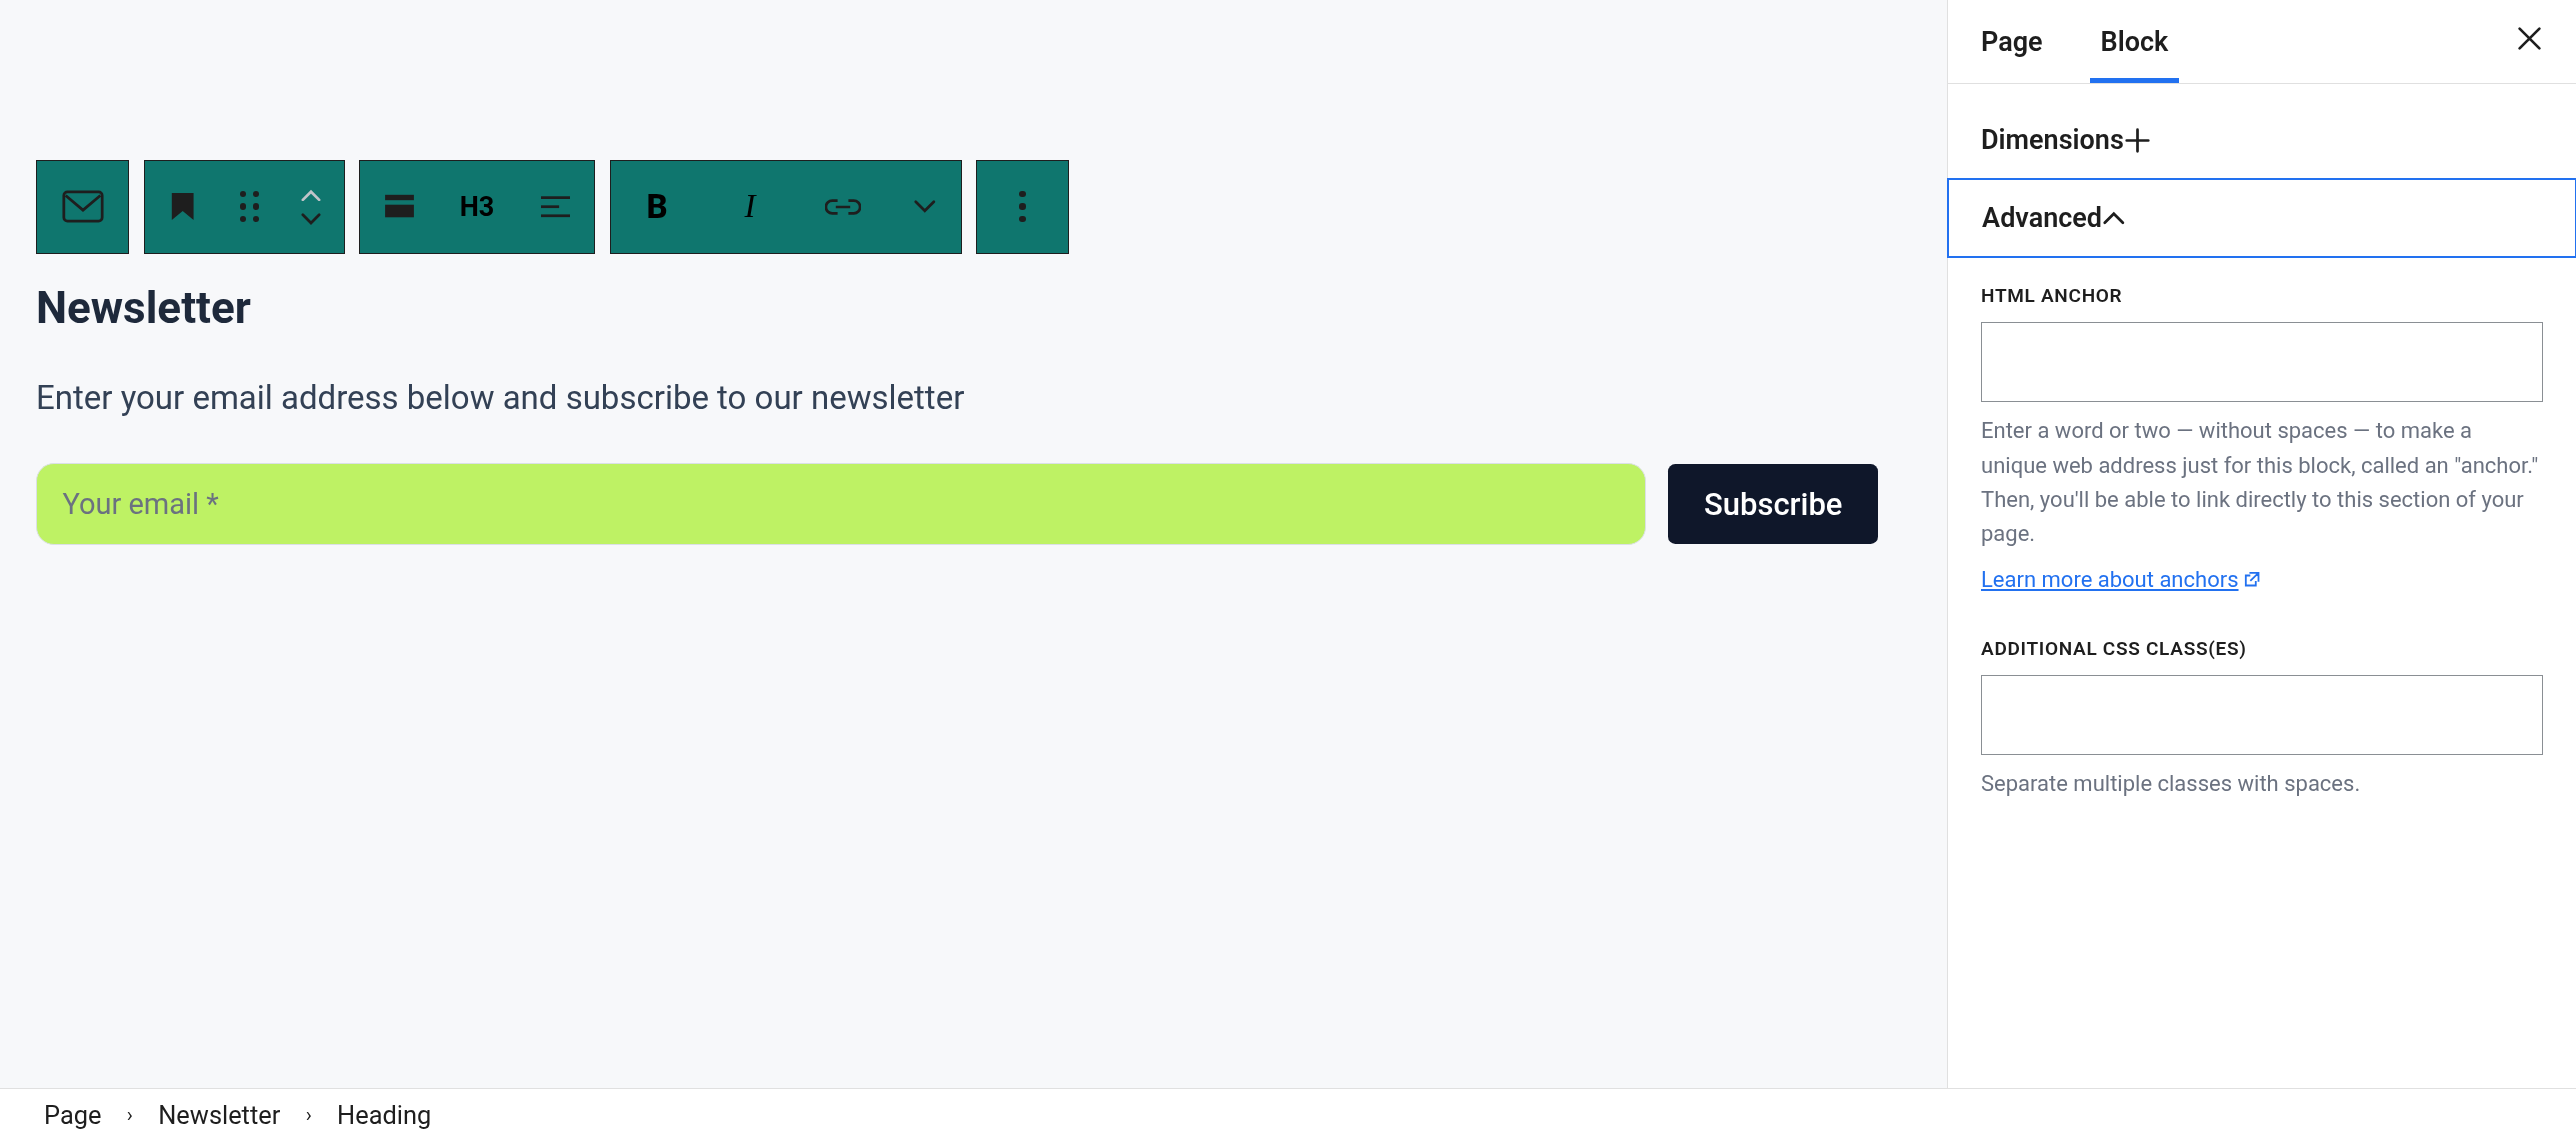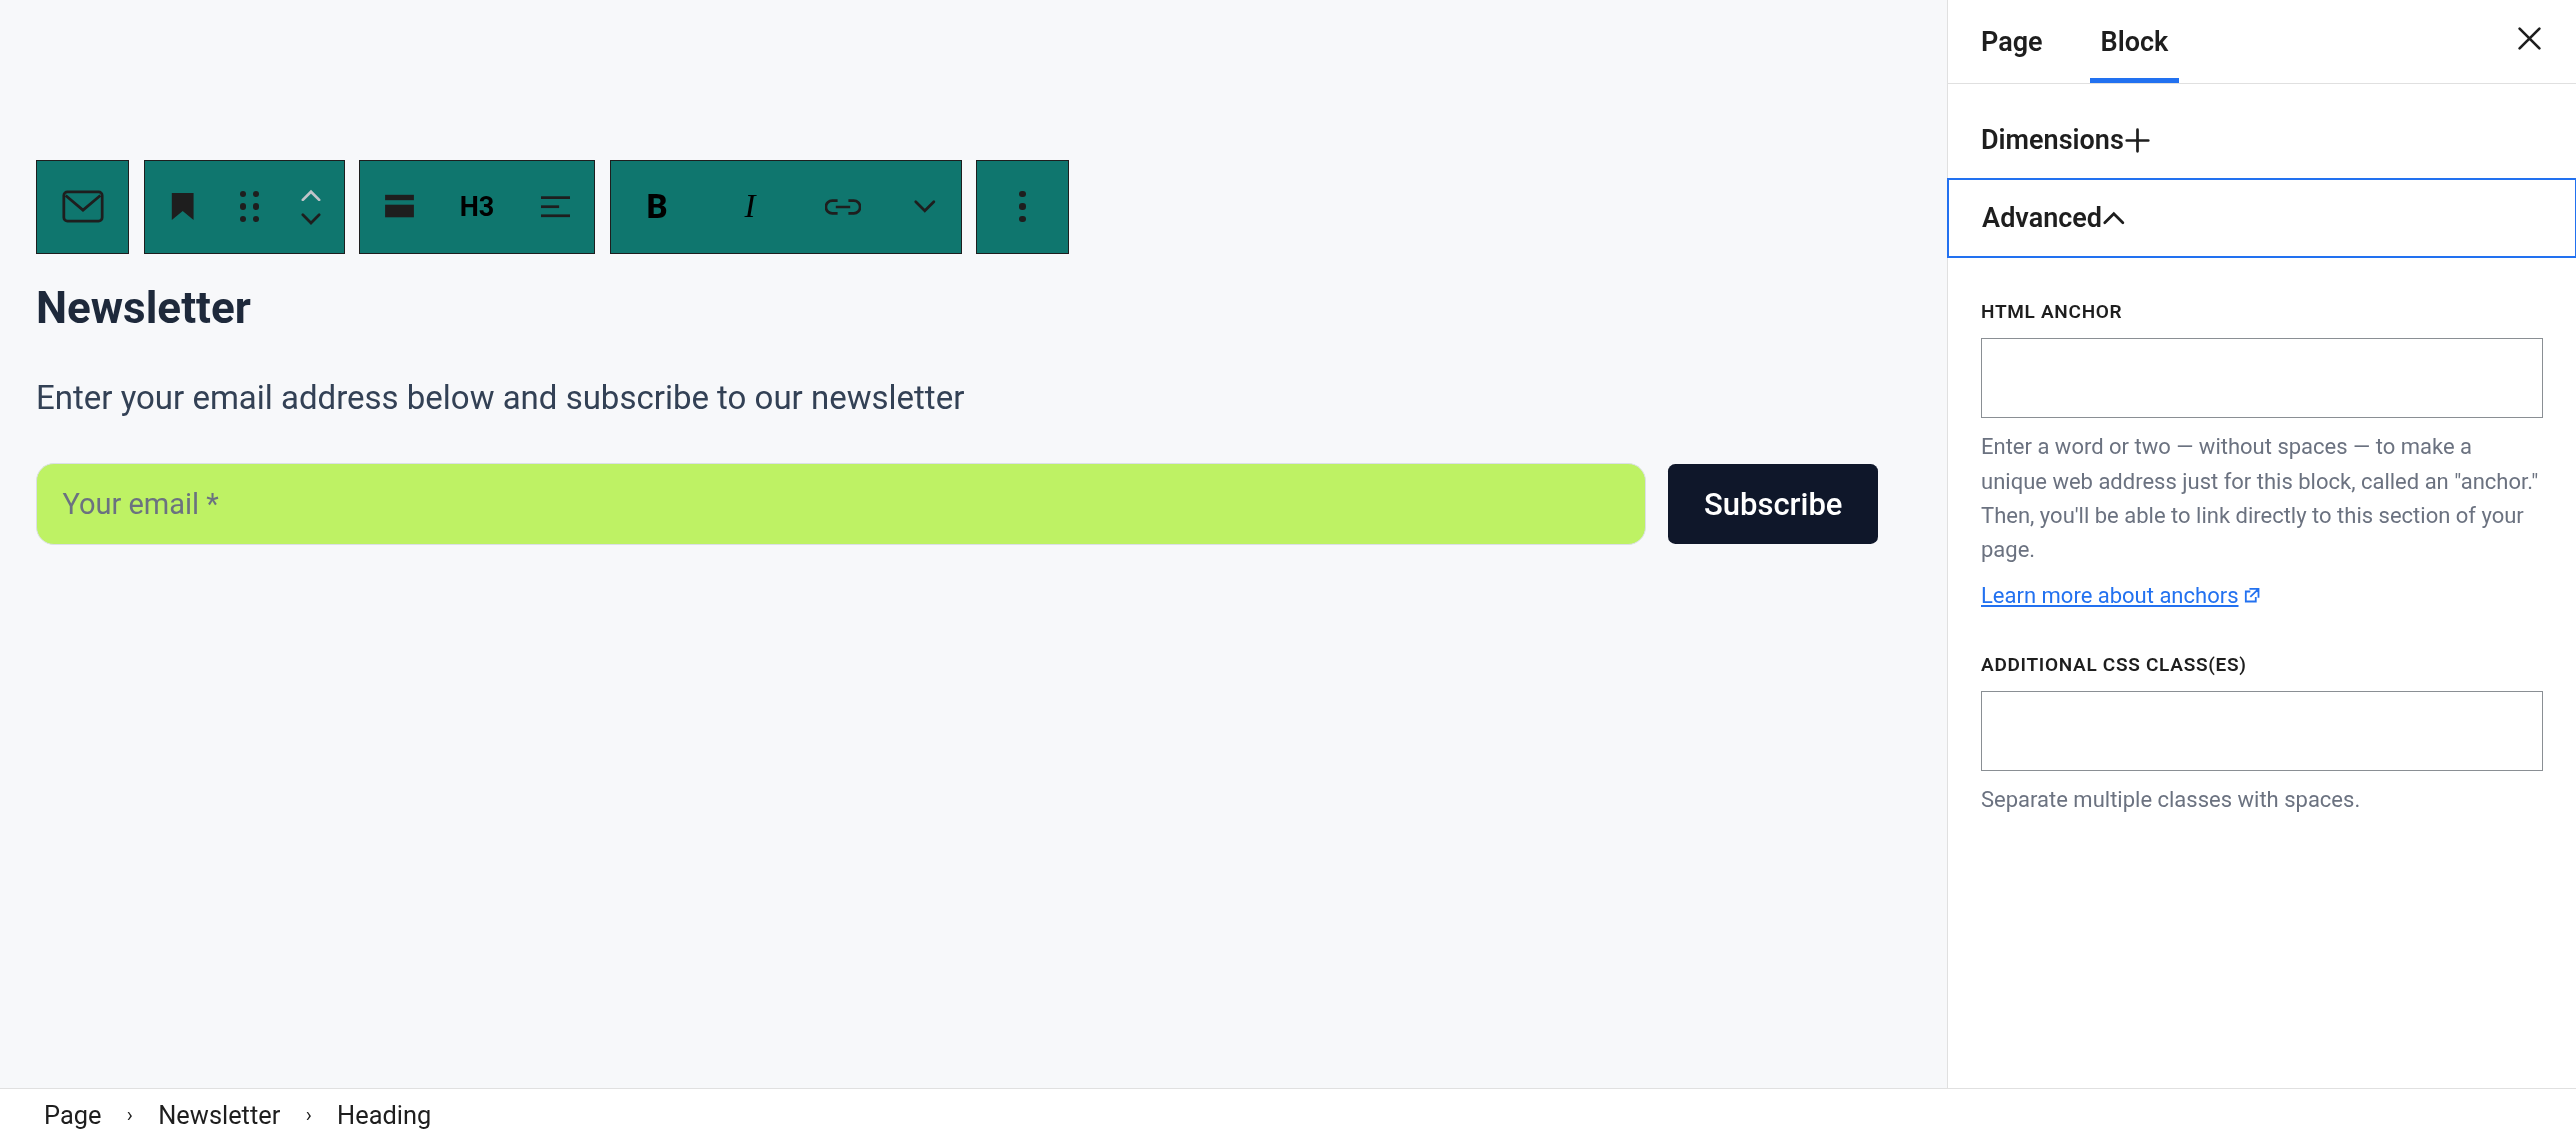--- a/index.html
+++ b/index.html
@@ -193,21 +193,21 @@
   }
   .panel-row-adv-wrap {
     border: 2.7px solid #2271f0;
     margin: -0.9px;
   }
   .panel-row.adv {
     border-bottom: none;
     margin-top: 0;
   }
   .panel-body {
-    padding: 34px 33px 33px 33px;
+    padding: 18px 33px 33px 33px;
   }
   .field-label {
     font-size: 19px;
     font-weight: 600;
     letter-spacing: 0.7px;
     color: #1e1e1e;
     margin-bottom: 14.5px;
     margin-top: 9px;
   }
   .text-input {

